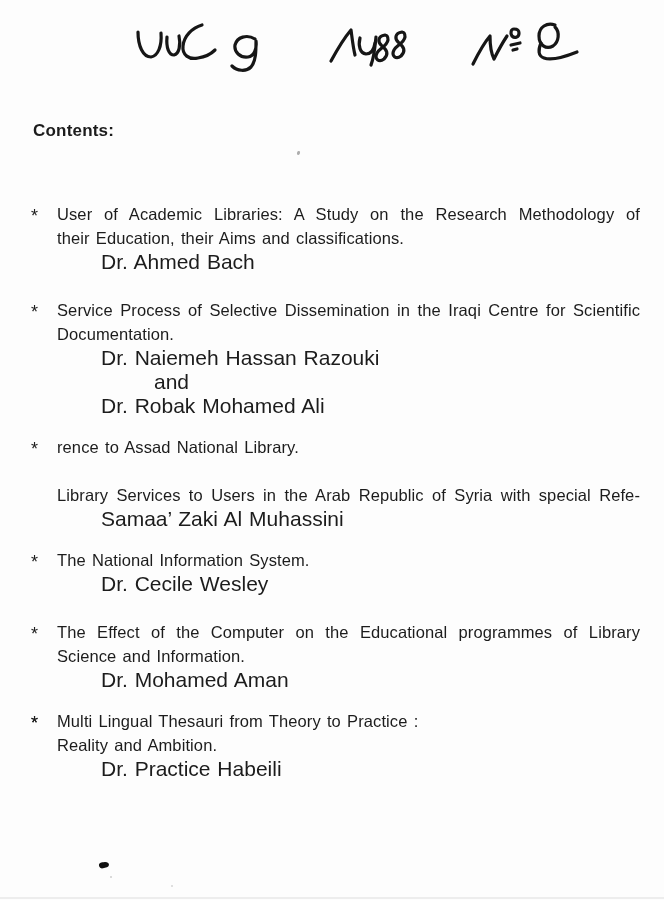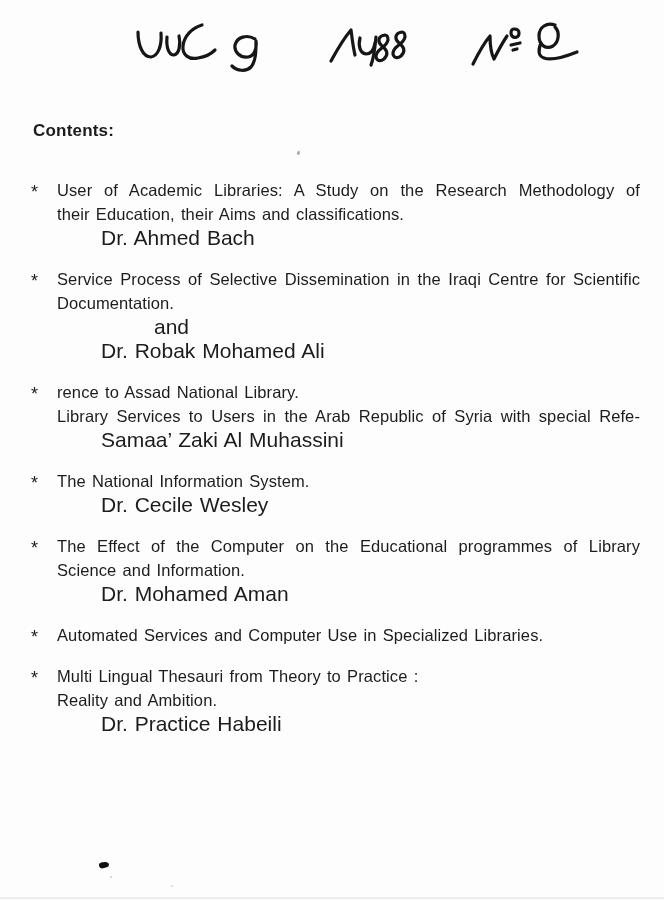--- a/index.html
+++ b/index.html
@@ -66,20 +66,21 @@
     font-size: 16.5px;
     line-height: 24px;
     word-spacing: 1.5px;
     letter-spacing: 0.1px;
     white-space: normal;
   }
   .just {
     text-align: justify;
     text-align-last: justify;
     text-justify: inter-word;
+    margin-top: 24px;
   }
   .aline {
     font-size: 21px;
     line-height: 24px;
     word-spacing: 1px;
     padding-left: 44px;
   }
   .aline.and-line { padding-left: 97px; }
   
   .ink-blob {
@@ -151,20 +152,21 @@
         <div class="tline">their Education, their Aims and classifications.</div>
         <div class="aline">Dr. Ahmed Bach</div>
       </div>
     </div>
 
     <div class="entry">
       <span class="bullet">*</span>
       <div class="entry-body">
         <div class="tline just">Service Process of Selective Dissemination in the Iraqi Centre for Scientific</div>
         <div class="tline">Documentation.</div>
+        <div class="aline">Dr. Naiemeh Hassan Razouki</div>
         <div class="aline and-line">and</div>
         <div class="aline">Dr. Robak Mohamed Ali</div>
       </div>
     </div>
 
     <div class="entry">
       <span class="bullet">*</span>
       <div class="entry-body">
         <div class="tline">rence to Assad National Library.</div>
         <div class="tline just">Library Services to Users in the Arab Republic of Syria with special Refe-</div>
@@ -185,21 +187,20 @@
       <div class="entry-body">
         <div class="tline just">The Effect of the Computer on the Educational programmes of Library</div>
         <div class="tline">Science and Information.</div>
         <div class="aline">Dr. Mohamed Aman</div>
       </div>
     </div>
 
     <div class="entry">
       <span class="bullet">*</span>
       <div class="entry-body">
-        <div class="tline">Automated Services and Computer Use in Specialized Libraries.</div>
       </div>
     </div>
 
     <div class="entry">
       <span class="bullet">*</span>
       <div class="entry-body">
         <div class="tline">Multi Lingual Thesauri from Theory to Practice :</div>
         <div class="tline">Reality and Ambition.</div>
         <div class="aline">Dr. Practice Habeili</div>
       </div>

